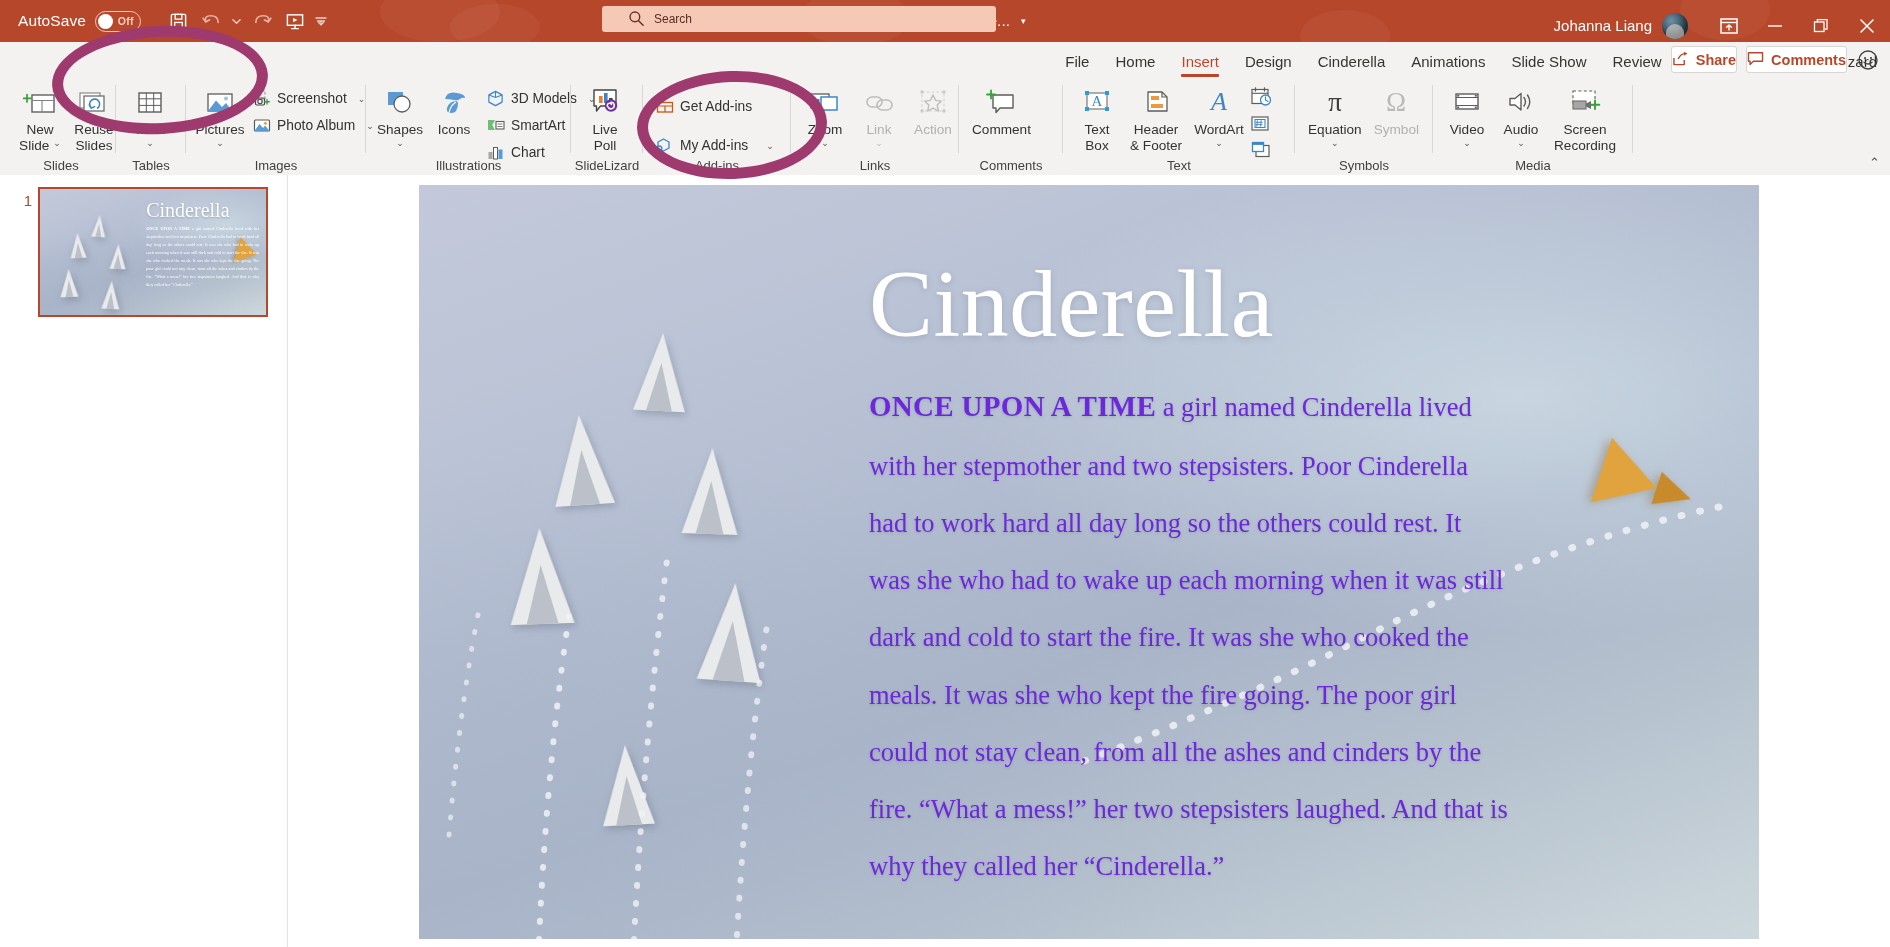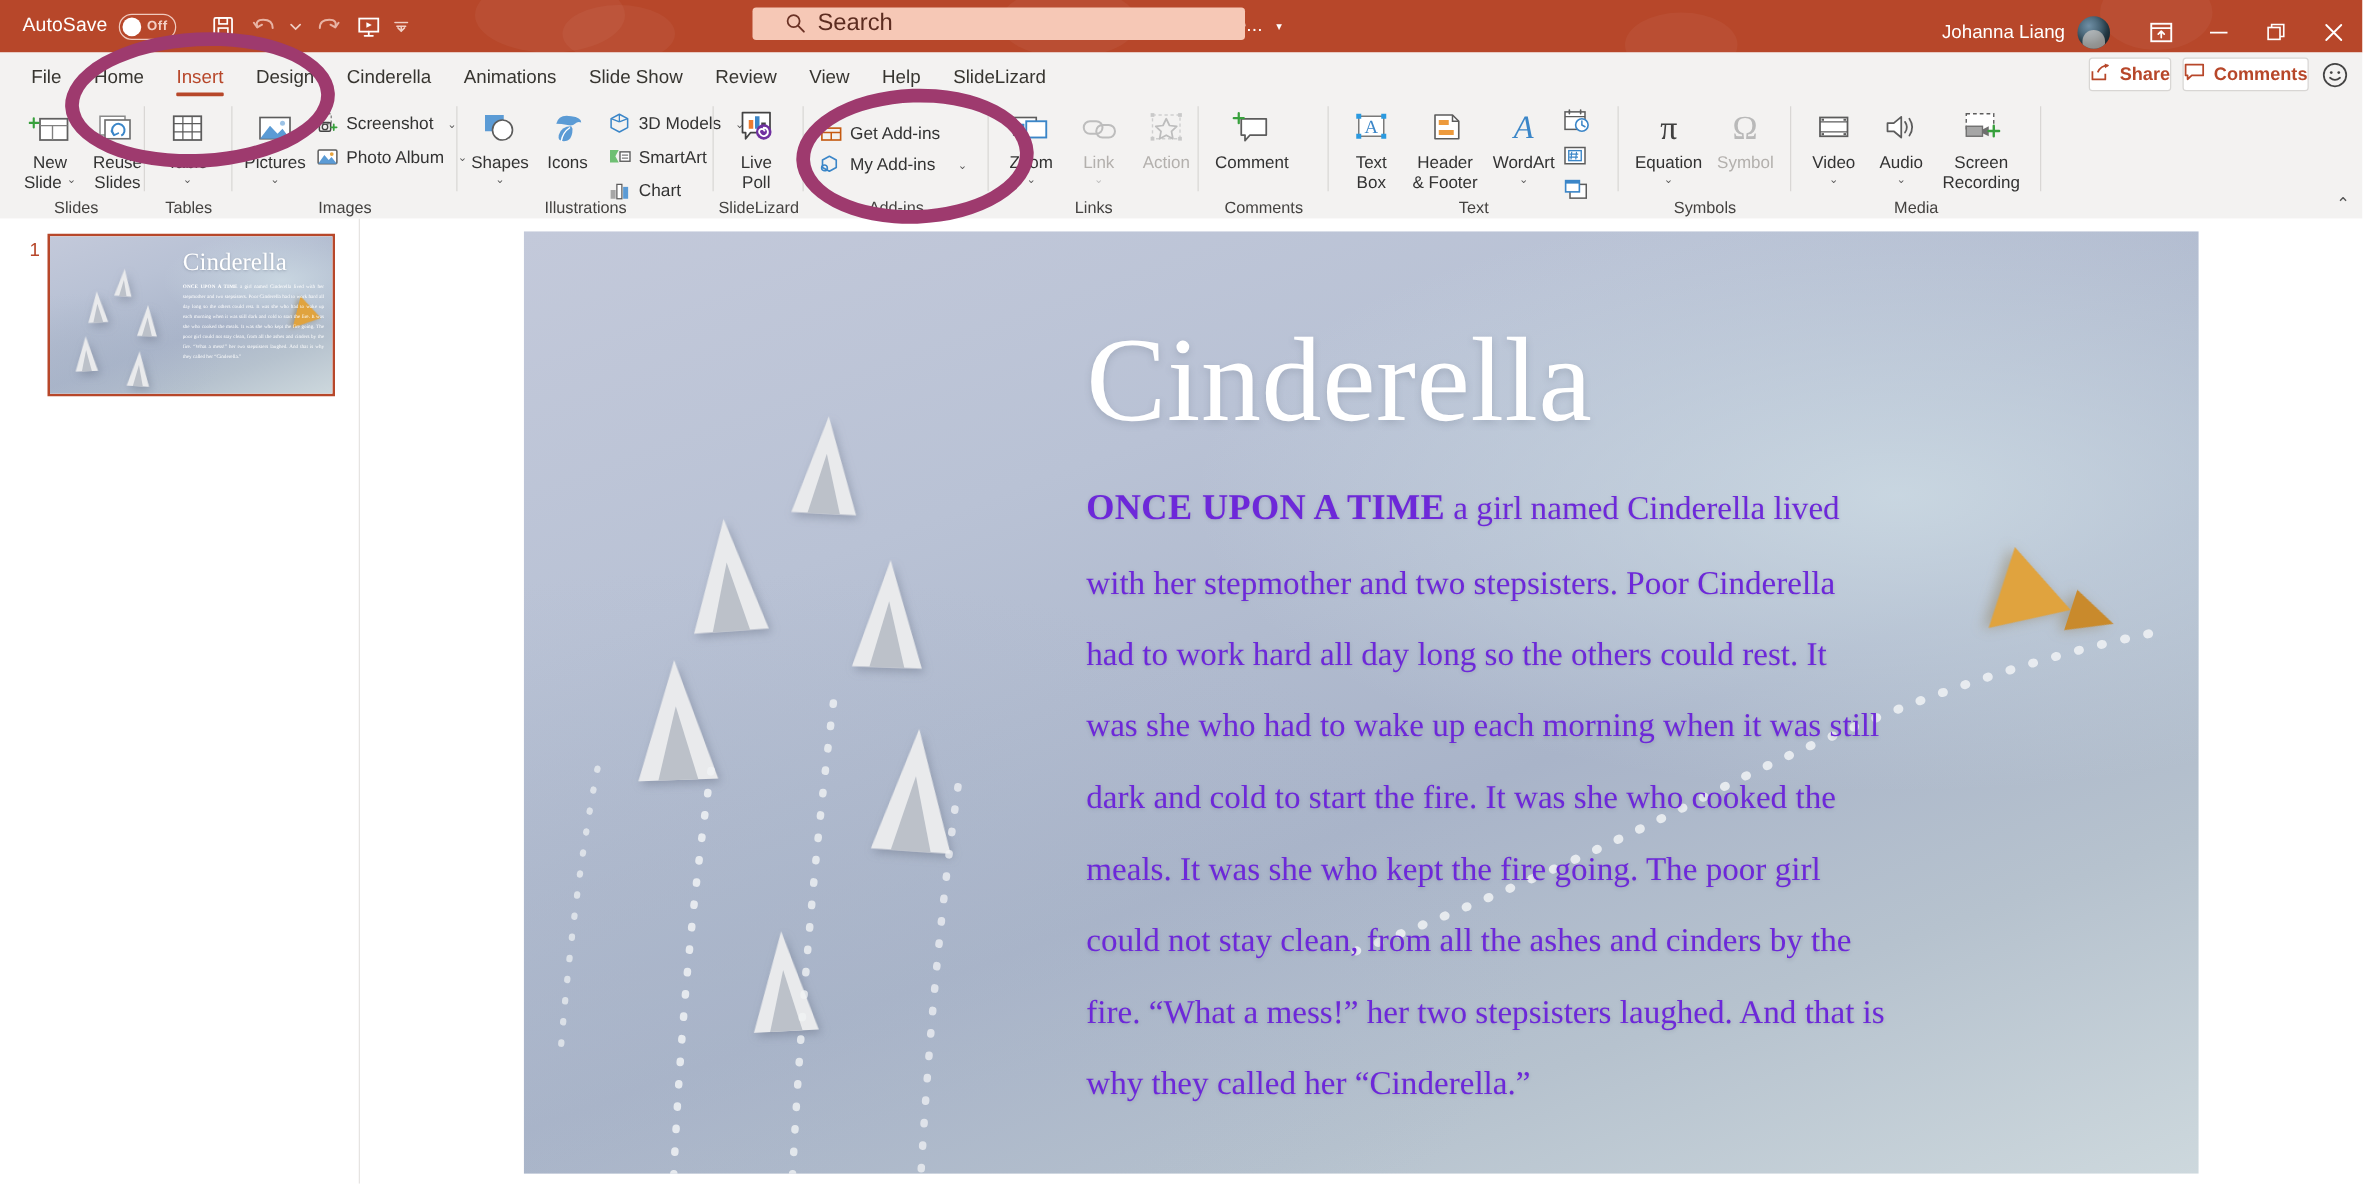--- a/index.html
+++ b/index.html
@@ -43,39 +43,39 @@
     pointer-events:none;
   }
   .doc-title span{ font-size:15.5px; pointer-events:auto;}
   .doc-title .caret{ font-size:9px; pointer-events:auto;}
   .searchbox{
     position:absolute; left:602px; top:6px; width:394px; height:26px;
     background:#f6c8b6; border-radius:3px;
     display:flex; align-items:center; gap:10px; padding-left:26px;
     color:#6b3225;
   }
-  .searchbox .ph{ font-size:19px; color:#5c2c20; }
+  .searchbox .ph{ font-size:12px; color:#5c2c20; }
   .tb-right{ position:absolute; right:0; top:0; height:51px; display:flex; align-items:center; gap:0; }
   .user-name{ font-size:15px; margin-right:10px; }
   .avatar{
     width:26px;height:26px;border-radius:50%;
     background:radial-gradient(circle at 35% 30%,#6f8fa5,#2f4a58 60%,#1d3038);
     box-shadow:inset -3px -4px 6px rgba(0,0,0,.35);
     overflow:hidden; position:relative; margin-right:18px;
   }
   .avatar:after{
     content:""; position:absolute; left:4px; top:11px; width:18px;height:18px;
     border-radius:50% 50% 40% 40%; background:rgba(240,225,215,.55);
   }
   .win-btn{ width:46px;height:42px;display:flex;align-items:center;justify-content:center;}
 
   
   .tabbar{
     position:relative; height:38px; background:#f3f2f1;
-    display:flex; align-items:flex-end; border-bottom:none;
+    display:flex; align-items:flex-end; border-bottom:none;justify-content:flex-end;
   }
   .tabs{ display:flex; align-items:flex-end; height:38px; padding-left:12px; }
   .tab{
     position:relative; height:38px; padding:0 13px;
     display:flex; align-items:center; font-size:15px; color:#373530; cursor:default;
   }
   .tab.active{ font-weight:normal; color:#b7472a; }
   .tab.active .underline{
     position:absolute; bottom:3px; left:13px; right:13px; height:3px; background:#b7472a; border-radius:1px;
   }
@@ -520,21 +520,21 @@
           </svg>
       </div>
       <div class="lb">Live
 Poll</div>
     </div>
     <div class="gdiv"></div>
     <div class="glabel">SlideLizard</div>
   </div>
 
   <div class="rgroup" style="width:148px">
-    <div class="smallcol" style="padding-top:14px;gap:0;justify-content:flex-end;">
+    <div class="smallcol" style="padding-top:14px;gap:14px;justify-content:flex-end;">
       <div class="smallbtn">
         <span class="sic">
           <svg width="18" height="16" viewBox="0 0 18 16">
               <rect x="1.5" y="3.5" width="15" height="9.5" fill="none" stroke="#c55a11" stroke-width="1.3"></rect>
               <path d="M1.5 7 L16.5 7 M9 7 L9 13" stroke="#c55a11" stroke-width="1.2"></path>
             </svg>
         </span>
         <span>Get Add-ins</span>
       </div>
       <div class="smallbtn">

